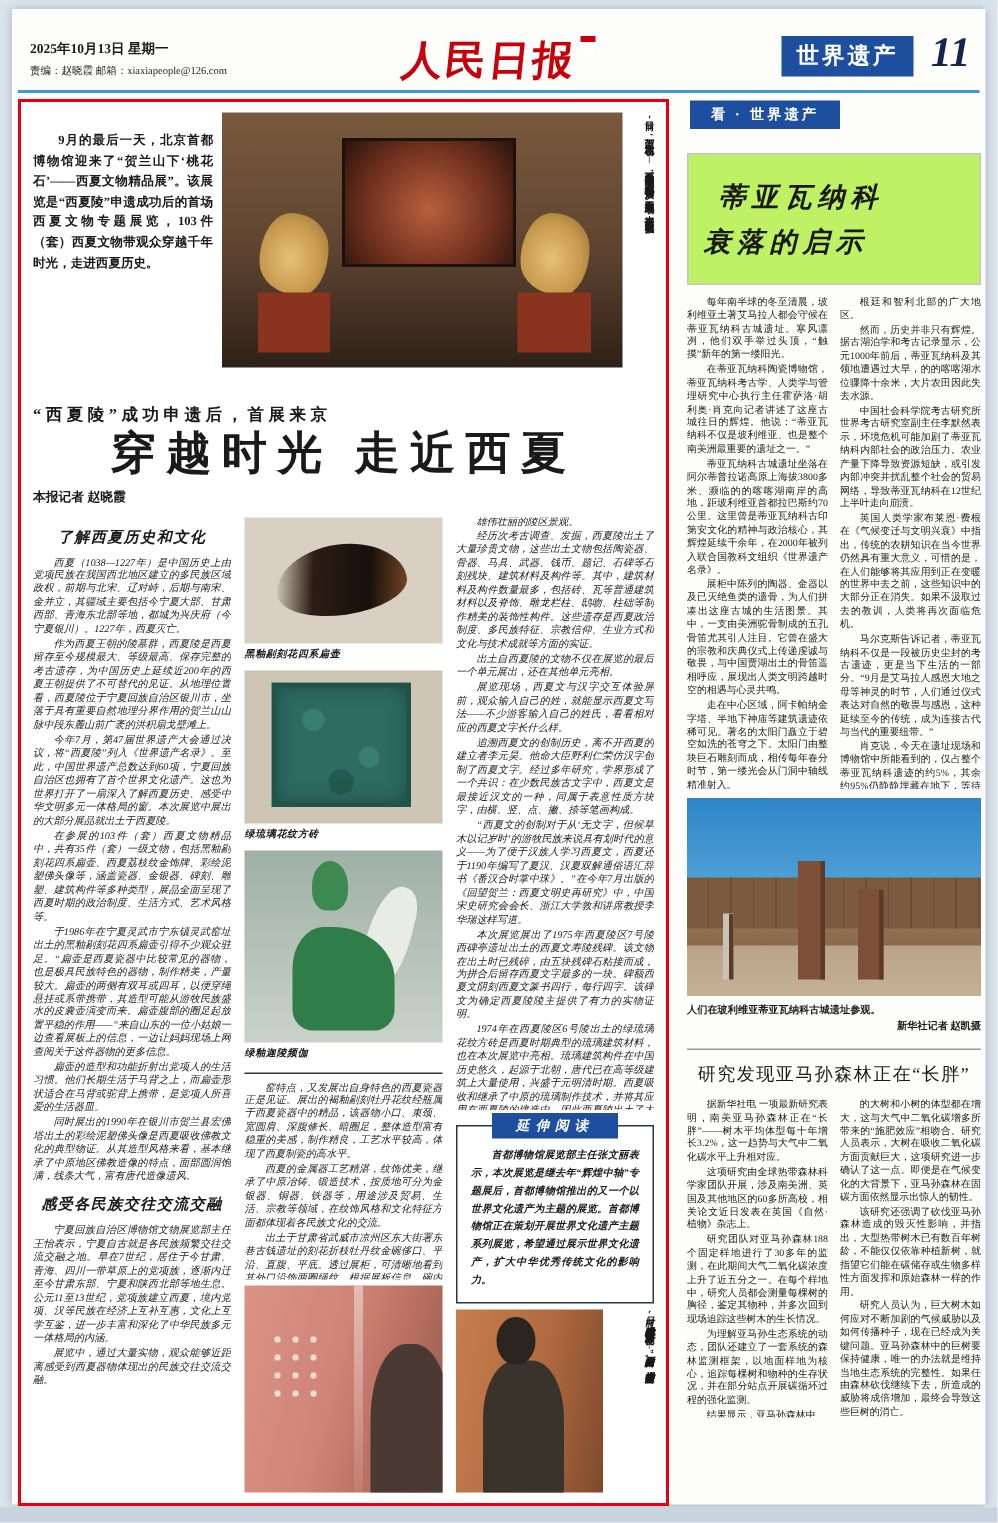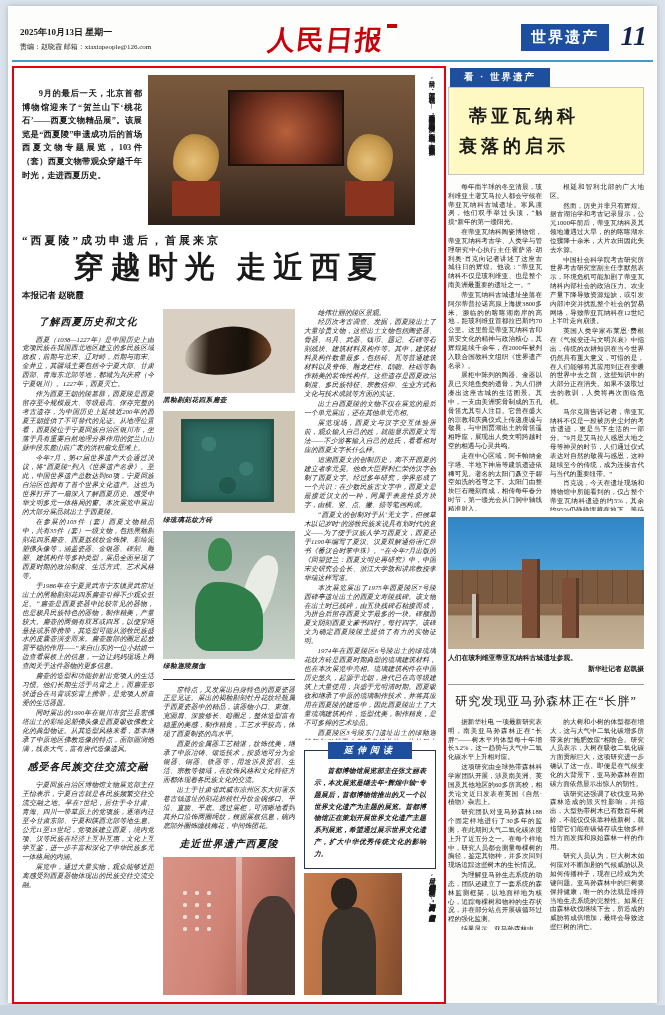--- a/index.html
+++ b/index.html
@@ -11,21 +11,21 @@
   .hdr-date{position:absolute;left:8px;top:4px;font-size:9px;font-weight:bold;}
   .hdr-editor{position:absolute;left:8px;top:20px;font-size:7px;color:#222;}
   .masthead{position:absolute;left:0;right:0;top:0;text-align:center;}
   .mast-name{display:inline-block;font-size:27px;font-weight:900;color:#c8000a;transform:skewX(-6deg);letter-spacing:2px;font-family:"Liberation Serif",serif;}
   .mast-ed{display:inline-block;vertical-align:top;margin-left:3px;margin-top:2px;background:#c8000a;color:#fff;font-size:7px;writing-mode:vertical-rl;padding:2px 1px;line-height:1.1;font-family:"Liberation Sans",sans-serif;}
   .sec-box{position:absolute;right:44px;top:2px;background:#1d4f9e;color:#fff;font-weight:bold;font-size:15px;padding:4px 10px;letter-spacing:2px;font-family:"Liberation Sans",sans-serif;}
   .pagenum{position:absolute;right:6px;top:-2px;font-size:28px;font-weight:bold;font-style:italic;color:#12264d;}
   .hdr-rule{position:absolute;left:12px;top:60px;width:641px;height:2px;background:#3f9ad2;}
   
   .main{position:absolute;left:12px;top:66px;width:434px;height:938px;border:2.5px solid #e60012;background:#fff;padding:7px 8px;box-sizing:border-box;display:flex;flex-direction:column;}
-  .toprow{display:flex;height:150px;margin-bottom:4px;}
+  .toprow{display:flex;height:170px;margin-bottom:20px;}
   .intro{width:126px;flex:none;font-size:8.4px;font-weight:600;line-height:1.62;text-align:justify;padding-top:12px;padding-right:6px;box-sizing:border-box;}
   .intro p{margin:0;text-indent:2em;}
   .lead-photo{flex:1;position:relative;background:linear-gradient(180deg,#7a5a3d 0%,#5d4330 55%,#2e2118 100%);overflow:hidden;}
   .lp-screen{position:absolute;left:30%;top:10%;width:42%;height:48%;background:radial-gradient(circle at 50% 55%,#b8603c 0%,#6e2f1e 60%,#2a140d 100%);border:2px solid #1c120b;}
   .lp-case{position:absolute;bottom:6%;width:24%;height:62%;}
   .lp-case.l{left:6%;}.lp-case.r{right:5%;}
   .lp-ped{position:absolute;bottom:0;left:12%;width:76%;height:38%;background:#8a3420;}
   .lp-art{position:absolute;bottom:36%;left:14%;width:72%;height:52%;background:radial-gradient(ellipse at 45% 55%,#e8c078 0%,#c79a4e 55%,#8a6a30 100%);border-radius:46% 54% 40% 60%/60% 42% 58% 40%;}
   .vcap{flex:none;width:18px;writing-mode:vertical-rl;font-size:6.4px;line-height:1.35;font-weight:bold;padding-left:3px;letter-spacing:.5px;}
   .kicker{text-align:left;font-size:11px;font-weight:bold;letter-spacing:3px;margin-top:4px;}
@@ -57,23 +57,23 @@
   .photorow .bp2{flex:1;background:linear-gradient(100deg,#c77d4e 0%,#b06a40 55%,#7e4a2c 100%);position:relative;overflow:hidden;}
   .bp2 .bag{position:absolute;left:18%;bottom:-6%;width:55%;height:78%;background:#3a332c;border-radius:40% 40% 10% 10%;}
   .bp2 .head{position:absolute;left:28%;top:4%;width:26%;height:26%;background:#2b241f;border-radius:50%;}
   .photorow .vcap2{flex:none;width:30px;writing-mode:vertical-rl;font-size:6.3px;line-height:1.4;font-weight:bold;padding-left:4px;}
   
   .bluebox{position:relative;border:1.6px solid #1d4f9e;padding:14px 9px 8px;margin-top:10px;flex:none;}
   .bluebox.darkb{border-color:#27364f;}
   .bluebox .tab{position:absolute;top:-9px;left:50%;transform:translateX(-50%);background:#1d4f9e;color:#fff;font-size:9px;font-weight:bold;letter-spacing:4px;padding:2px 16px;font-family:"Liberation Sans",sans-serif;white-space:nowrap;}
   .bluebox .btxt{font-size:6.8px;line-height:1.75;font-weight:600;text-align:justify;text-indent:2em;margin:0;}
   
-  .right{position:absolute;left:448px;top:66px;width:196px;height:938px;}
+  .right{position:absolute;left:458px;top:66px;width:196px;height:938px;}
   .tag{display:inline-block;background:#1d4f9e;color:#fff;font-size:9.5px;font-weight:bold;padding:3px 14px;letter-spacing:2px;font-family:"Liberation Sans",sans-serif;margin-left:2px;}
-  .t-box{border:1px solid #c4c4c4;margin-top:0;padding:16px 10px;background:#fef9c3;}
+  .t-box{border:1px solid #c4c4c4;margin-top:16px;padding:16px 10px;background:#bef264;font-style:italic;}
   .t1{font-size:18px;font-weight:900;letter-spacing:4px;padding-left:10px;}
   .t2{font-size:18px;font-weight:900;letter-spacing:4px;padding-right:4px;margin-top:6px;}
   .rcols{display:flex;gap:8px;margin-top:8px;height:328px;overflow:hidden;}
   .rcol{flex:1;min-width:0;overflow:hidden;}
   .rcol .para{font-size:6.6px;line-height:1.34;}
   .ruins{height:132px;margin-top:6px;background:linear-gradient(180deg,#2f86c6 0%,#4da0d8 54%,#8a6industrial52 55%);position:relative;overflow:hidden;}
   .ruins{background:linear-gradient(180deg,#2f86c6 0%,#55a5da 52%,#9c7a58 53%,#8a6a4c 74%,#b9a488 75%,#c4b196 100%);}
   .wall{position:absolute;left:0;top:40%;width:100%;height:26%;background:repeating-linear-gradient(90deg,#7c5a40 0 14px,#6a4c36 14px 15px);}
   .mono{position:absolute;bottom:8%;width:9%;height:52%;background:#7d4f38;box-shadow:inset -3px 0 0 #5d3a28;}
   .mono.m1{left:38%;height:60%;}.mono.m2{left:58%;height:46%;}.mono.m3{left:12%;width:4%;height:34%;background:#c9c2b6;}

